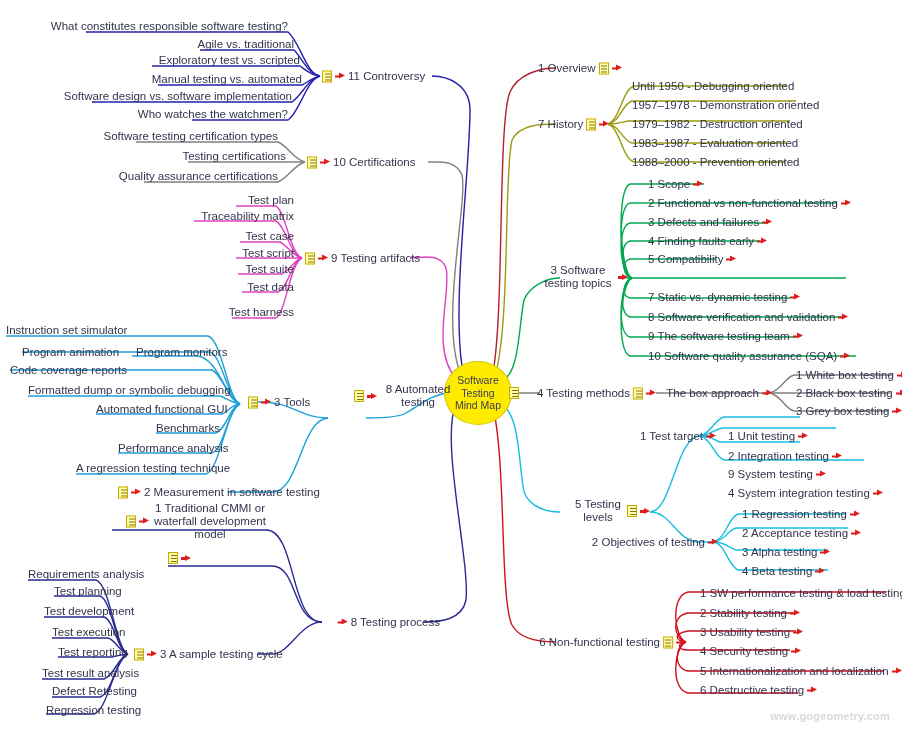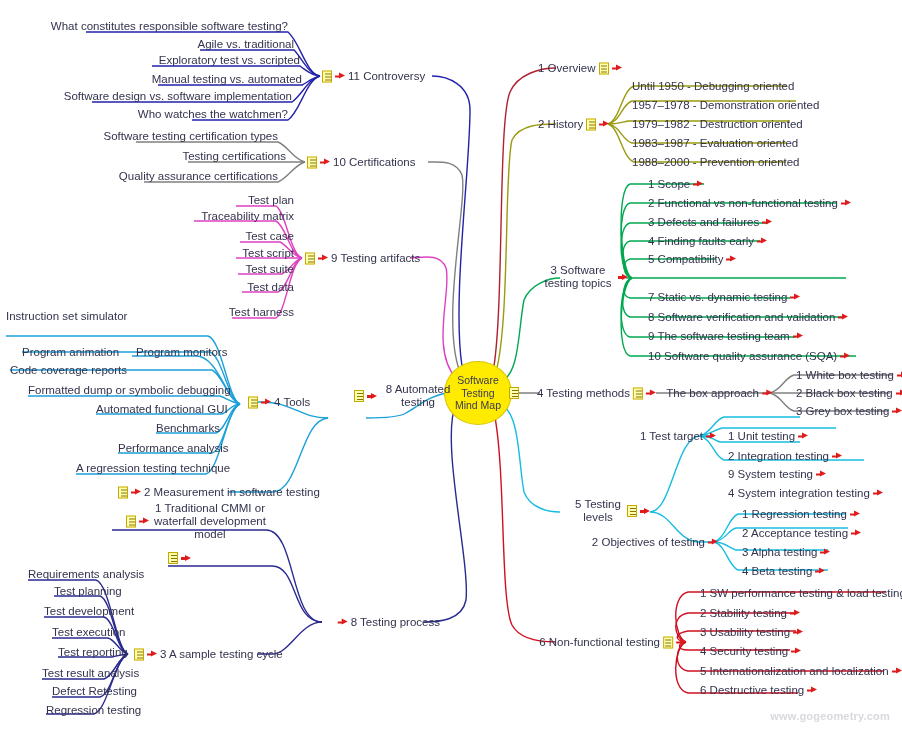--- a/index.html
+++ b/index.html
@@ -233,23 +233,23 @@
 
   <div class="node l" style="left:456px;top:396px">
     <span class="note"></span>
     <span class="arw"></span>
     <span class="lbl two" style="width:76px">8 Automated testing</span>
   </div>
 
   <div class="node r" style="left:248px;top:402px">
     <span class="note"></span>
     <span class="arw"></span>
-    <span class="lbl">4 Tools</span>
-  </div>
-  <div class="node r" style="left:6px;top:316px">
+    <span class="lbl">3 Tools</span>
+  </div>
+  <div class="node r" style="left:6px;top:330px">
       <span class="lbl">Instruction set simulator</span>
     </div>
   <div class="node r" style="left:22px;top:352px">
       <span class="lbl">Program animation</span>
     </div>
   <div class="node r" style="left:10px;top:370px">
       <span class="lbl">Code coverage reports</span>
     </div>
   <div class="node r" style="left:136px;top:352px">
       <span class="lbl">Program monitors</span>
@@ -319,21 +319,21 @@
       <span class="lbl">Regression testing</span>
     </div>
 
   <div class="node r" style="left:538px;top:68px">
     <span class="lbl">1 Overview</span>
     <span class="note"></span>
     <span class="arw"></span>
   </div>
 
   <div class="node r" style="left:538px;top:124px">
-    <span class="lbl">2 History</span>
+    <span class="lbl">7 History</span>
     <span class="note"></span>
     <span class="arw"></span>
   </div>
   <div class="node r" style="left:632px;top:86px">
       <span class="lbl">Until 1950 - Debugging oriented</span>
     </div>
   <div class="node r" style="left:632px;top:105px">
       <span class="lbl">1957–1978 - Demonstration oriented</span>
     </div>
   <div class="node r" style="left:632px;top:124px">

